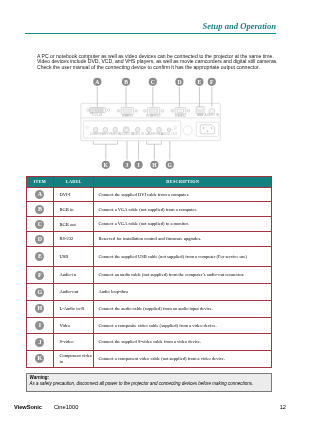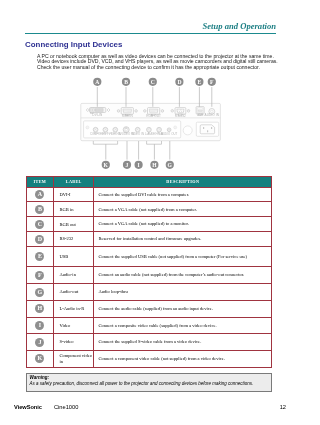--- a/index.html
+++ b/index.html
@@ -58,21 +58,20 @@
   .foot-model { position:absolute; left:40px; top:0; font-size:5.7px; color:#000; }
   .foot-page { position:absolute; right:0; top:0; font-size:5.7px; color:#000; }
 </style>
 </head>
 <body>
 
 <div class="page">
 
   <div class="hdr-text">Setup and Operation</div>
   <div class="hdr-rule"></div>
-  <div class="sect-title">Connecting Input Devices</div>
   <div class="para">
     <div>A PC or notebook computer as well as video devices can be connected to the projector at the same time.</div>
     <div>Video devices include DVD, VCD, and VHS players, as well as movie camcorders and digital still cameras.</div>
     <div>Check the user manual of the connecting device to confirm it has the appropriate output connector.</div>
   </div>
 
   <svg class="diagram" viewBox="0 0 300 425" width="300" height="425" xmlns="http://www.w3.org/2000/svg">
       <rect x="80.8" y="103.4" width="139.6" height="37.3" fill="#fdfdfd" stroke="#d2d2d2" stroke-width="0.6" rx="1.2"></rect>
       <line x1="80.8" y1="117.9" x2="220.4" y2="117.9" stroke="#d2d2d2" stroke-width="0.5"></line>
       <rect x="83.6" y="120.9" width="97.1" height="17" fill="#ffffff" stroke="#d2d2d2" stroke-width="0.55" rx="1"></rect>

